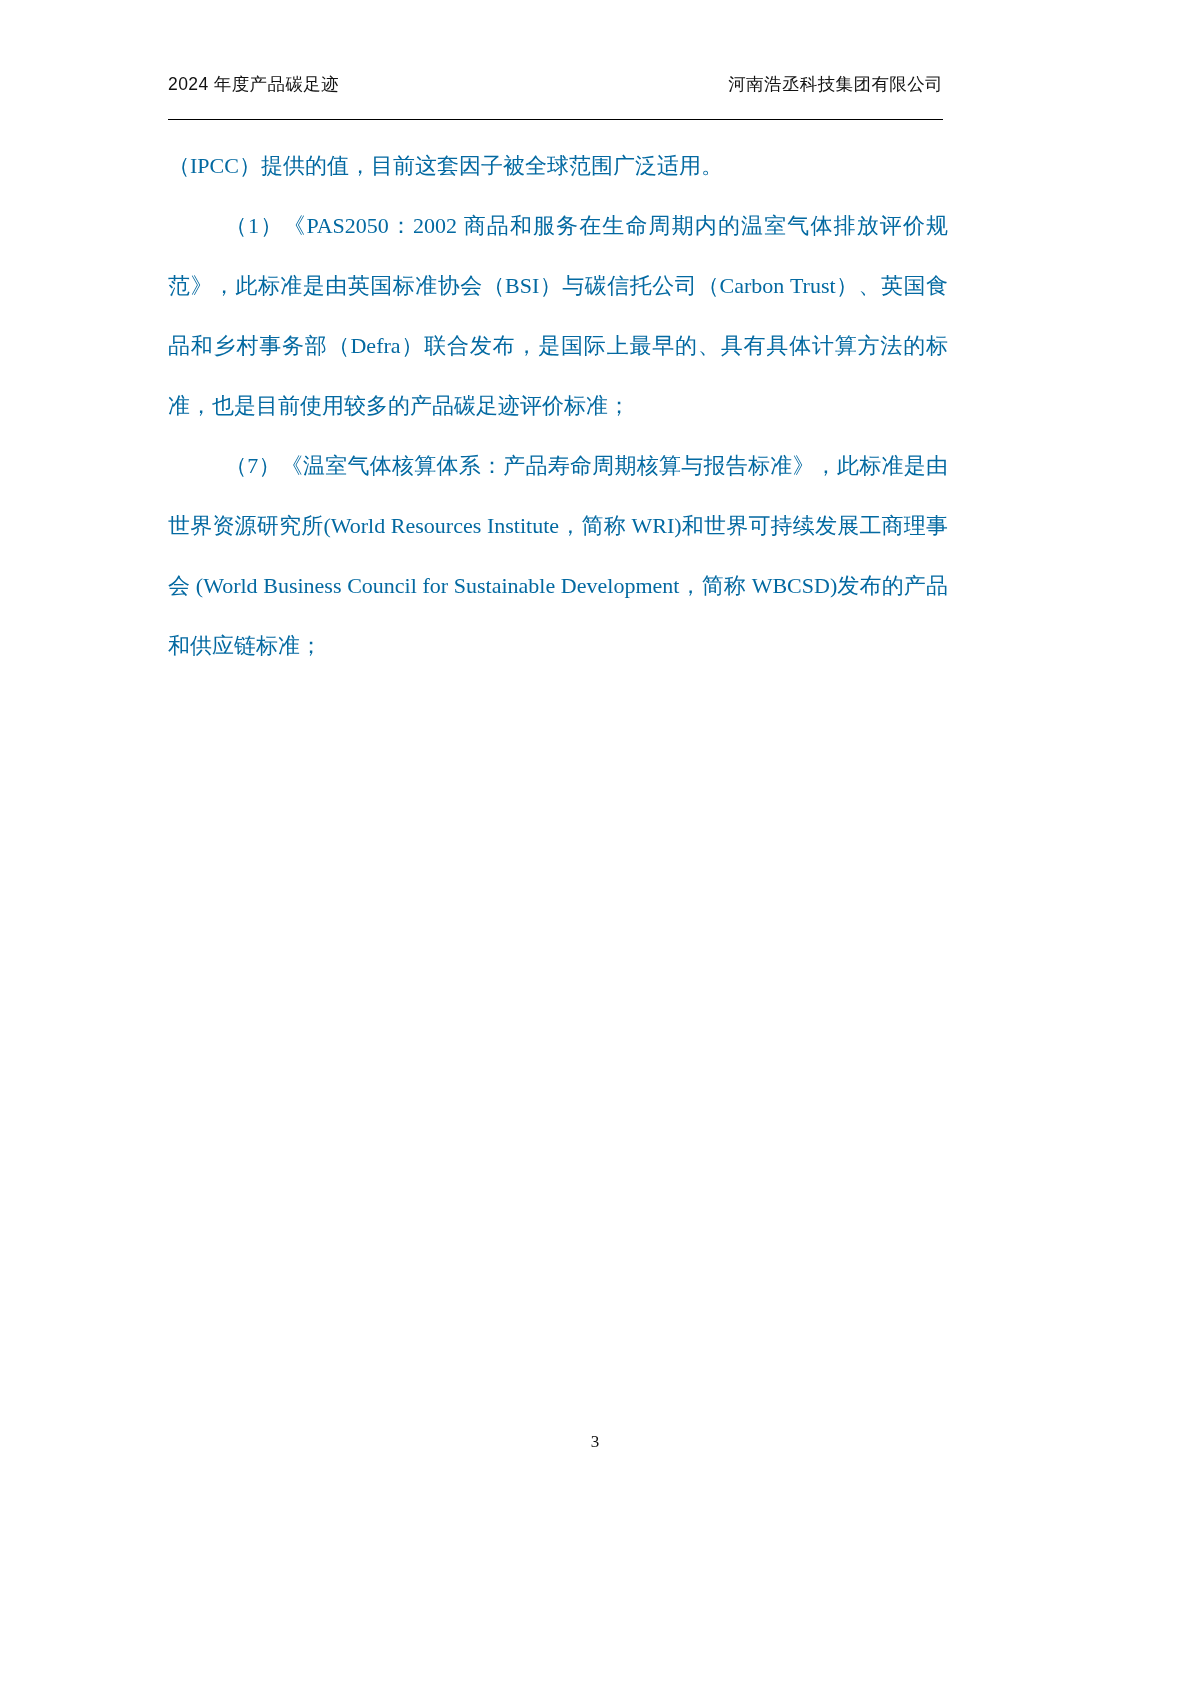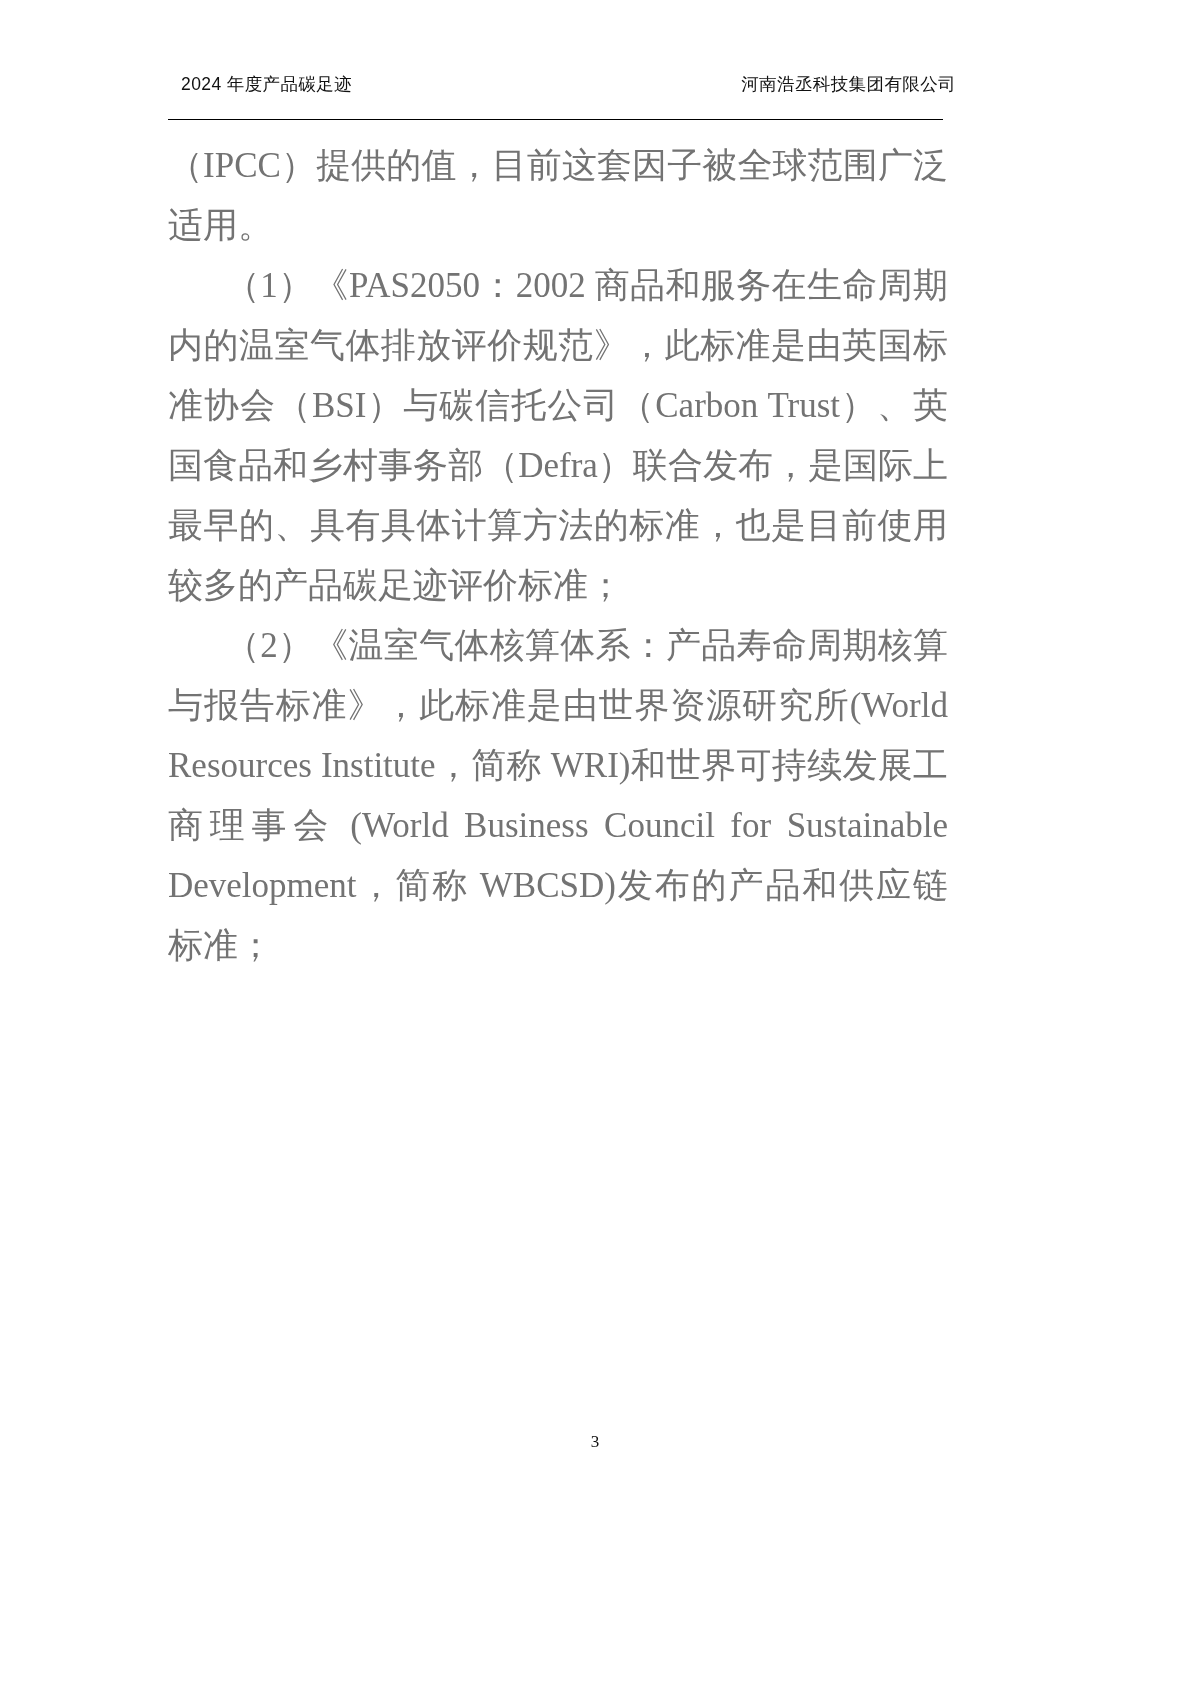--- a/index.html
+++ b/index.html
@@ -20,21 +20,21 @@
     position: absolute;
     left: 0; top: 0;
     width: 1190px;
     height: 1683px;
     background: #ffffff;
   }
 
   
   .header {
     position: absolute;
-    left: 181px;
+    left: 168px;
     top: 72px;
     width: 775px;
     display: flex;
     justify-content: space-between;
     align-items: baseline;
     font-family: "Liberation Sans", "DejaVu Sans", sans-serif;
     font-size: 17.5px;
     letter-spacing: 0.4px;
     color: #111111;
     white-space: nowrap;
@@ -54,27 +54,27 @@
   
   .body-block {
     position: absolute;
     left: 168px;
     top: 136px;
     width: 780px;
   }
 
   .para {
     font-family: "Liberation Serif", "DejaVu Serif", serif;
-    font-size: 35px;
+    font-size: 22px;
     line-height: 60px;
     text-align: justify;
     text-justify: inter-character;
     text-align-last: left;
     margin: 0 0 0 0;
-    color: #737373;
+    color: #0369a1;
     word-break: break-word;
   }
   .para.indent {
     text-indent: 57px;
   }
   .para + .para {
     margin-top: 0px;
   }
 
   
@@ -97,18 +97,18 @@
   <div class="header">
     <span class="header-left">2024 年度产品碳足迹</span>
     <span class="header-right">河南浩丞科技集团有限公司</span>
   </div>
 
   <div class="header-rule"></div>
 
   <div class="body-block">
     <p class="para">（IPCC）提供的值，目前这套因子被全球范围广泛适用。</p>
     <p class="para indent">（1）《PAS2050：2002 商品和服务在生命周期内的温室气体排放评价规范》，此标准是由英国标准协会（BSI）与碳信托公司（Carbon Trust）、英国食品和乡村事务部（Defra）联合发布，是国际上最早的、具有具体计算方法的标准，也是目前使用较多的产品碳足迹评价标准；</p>
-    <p class="para indent">（2）《温室气体核算体系：产品寿命周期核算与报告标准》，此标准是由世界资源研究所(World Resources Institute，简称 WRI)和世界可持续发展工商理事会 (World Business Council for Sustainable Development，简称 WBCSD)发布的产品和供应链标准；</p>
+    <p class="para indent">（7）《温室气体核算体系：产品寿命周期核算与报告标准》，此标准是由世界资源研究所(World Resources Institute，简称 WRI)和世界可持续发展工商理事会 (World Business Council for Sustainable Development，简称 WBCSD)发布的产品和供应链标准；</p>
   </div>
 
   <div class="page-number">3</div>
 
 </div>
 
 </body></html>

